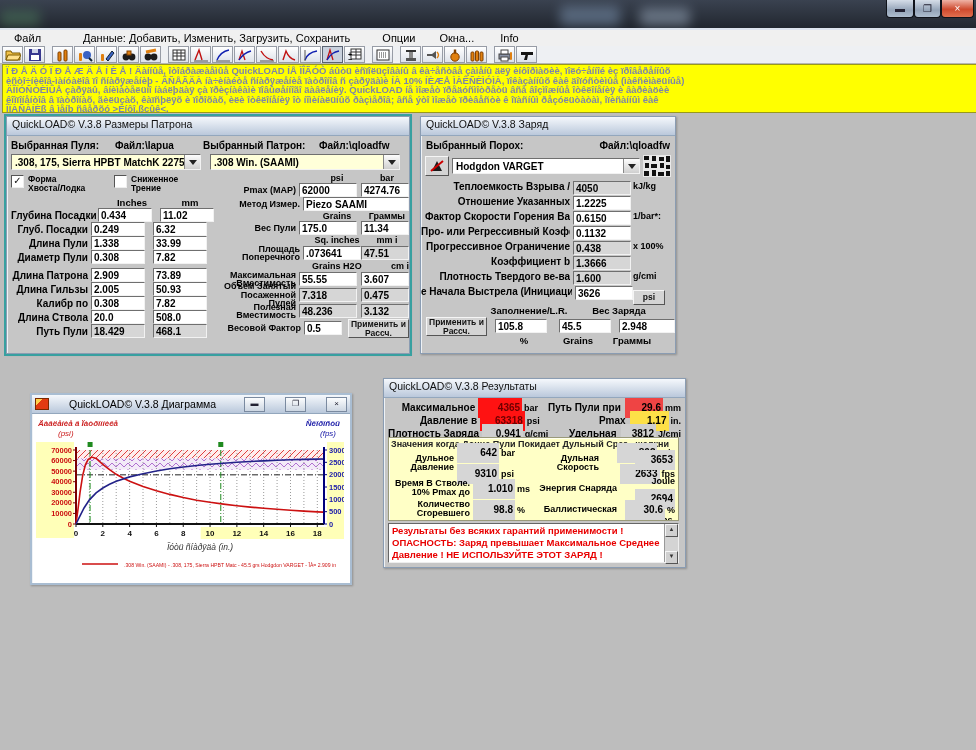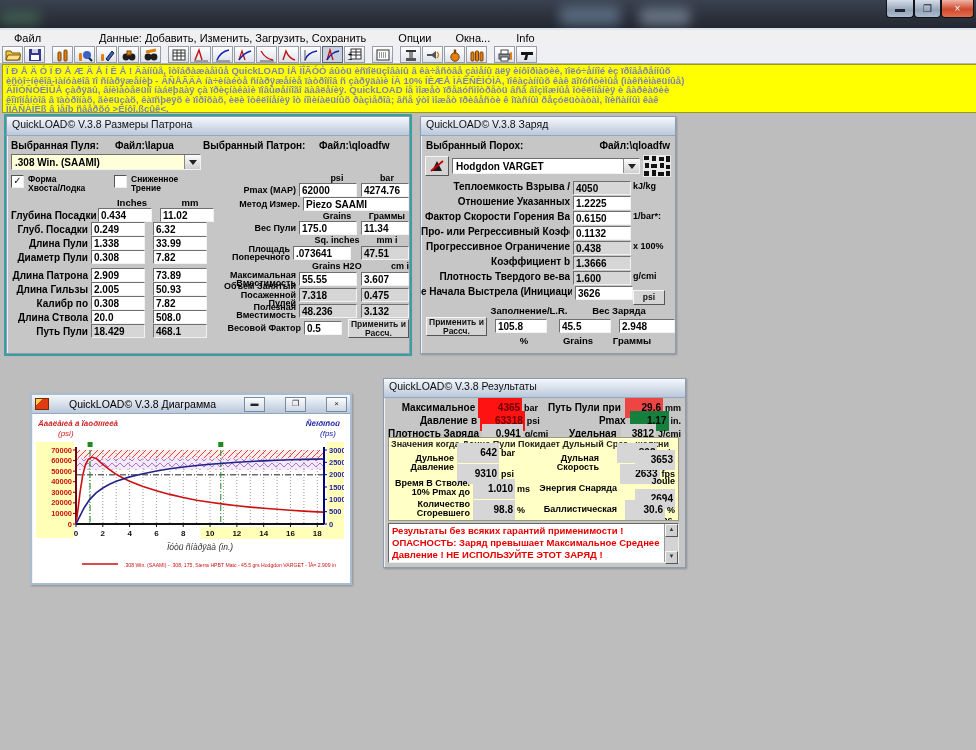--- a/index.html
+++ b/index.html
@@ -113,21 +113,21 @@
     <div class="blob" style="left:640px;top:8px;width:50px;height:18px;background:#9fb0c4"></div>
     <div class="blob" style="left:0px;top:10px;width:40px;height:16px;background:#4f7f5f"></div>
     <div class="capbtn" id="btn-min" style="left:886px;width:28px">▬</div>
     <div class="capbtn" style="left:914px;width:27px">❐</div>
     <div class="capbtn" id="btn-close" style="left:941px;width:33px">×</div>
     <div id="winedge"></div>
   </div>
 
   <div id="menubar">
     <span class="mitem" style="margin-left:6px">Файл</span>
-    <span class="mitem" style="margin-left:42px">Данные: Добавить, Изменить, Загрузить, Сохранить</span>
+    <span class="mitem" style="margin-left:26px">Данные: Добавить, Изменить, Загрузить, Сохранить</span>
     <span class="mitem" style="margin-left:16px">Опции</span>
     <span class="mitem" style="margin-left:8px">Окна...</span>
     <span class="mitem" style="margin-left:10px">Info</span>
   </div>
 
   <div id="toolbar">
       <div class="tbtn">
         <svg width="16" height="14">
           <path d="M1 12V3h5l1 2h8v7z" fill="#f2c249" stroke="#7c5a00"></path>
           <path d="M1 12l2-5h13l-3 5z" fill="#ffe08a" stroke="#7c5a00"></path>
@@ -288,20 +288,26 @@
 
   <div class="panel" style="left:6px;top:116px;width:402px;height:236px;outline:2px solid #38a0a0">
     <div class="ptitle">QuickLOAD© V.3.8 Размеры Патрона</div>
     <div id="cart-hdr">
       <span class="lbl" style="width:104px">Выбранная Пуля:</span>
       <span class="lbl" style="width:88px">Файл:\lapua</span>
       <span class="lbl" style="width:116px">Выбранный Патрон:</span>
       <span class="lbl">Файл:\qloadfw</span>
     </div>
     <div id="cart-combos">
+      <div class="combo" style="width:190px">
+        <span class="ctext">.308, 175, Sierra HPBT MatchK 2275</span>
+        <span class="drop">
+            <span class="tri"></span>
+          </span>
+      </div>
       <div class="combo" style="width:190px">
         <span class="ctext">.308 Win. (SAAMI)</span>
         <span class="drop">
             <span class="tri"></span>
           </span>
       </div>
     </div>
 
     <div id="cart-left">
       <div class="chkrow">
@@ -387,21 +393,21 @@
           <input class="fld" style="width: 52px; margin-right: 4px;" value="175.0">
           <input class="fld" style="width: 42px;" value="11.34">
         </div>
       <div class="uhdr">
           <span style="margin-left:92px;width:58px;text-align:center">Sq. inches</span>
           <span style="width:46px;text-align:center">mm i</span>
         </div>
       <div class="rrow" style="height:16px">
           <span class="rl2">Площадь
 Поперечного</span>
-          <input class="fld" style="width: 52px; margin-right: 10px;" value=".073641">
+          <input class="fld" style="width: 52px; margin-right: 0;" value=".073641">
           <input class="fld ro" readonly="" style="width: 42px;" value="47.51">
         </div>
       <div class="uhdr">
           <span style="margin-left:92px;width:58px;text-align:center">Grains H2O</span>
           <span style="width:46px;text-align:right">cm i</span>
         </div>
       <div class="rrow" style="height:16px">
           <span class="rl2">Максимальная
 Вместимость</span>
           <input class="fld" style="width: 52px; margin-right: 4px;" value="55.55">
@@ -645,21 +651,21 @@
       <span class="unit" style="width:24px">bar</span>
       <span class="rl3" style="width:78px">Путь Пули при</span>
       <span class="val" style="width:36px;margin-left:4px;background:#ef4444">29.6</span>
       <span class="unit">mm</span>
     </div>
     <div class="rg">
       <span class="rl3" style="width:92px">Давление в</span>
       <span class="val red" style="width:42px;margin-left:3px">63318</span>
       <span class="unit" style="width:24px">psi</span>
       <span class="rl3" style="width:78px">Pmax</span>
-      <span class="val" style="width:36px;margin-left:4px;background:#15803d">1.17</span>
+      <span class="val" style="width:36px;margin-left:4px;background:#fde047">1.17</span>
       <span class="unit">in.</span>
     </div>
     <div class="rg">
       <span class="rl3" style="width:92px">Плотность Заряда</span>
       <span class="val" style="width:42px;margin-left:3px;background:#cfcfcf">0.941</span>
       <span class="unit" style="width:24px">g/cmi</span>
       <span class="rl3" style="width:78px">Удельная</span>
       <span class="val" style="width:36px;margin-left:4px;background:#cfcfcf">3812</span>
       <span class="unit">J/cmi</span>
     </div>

